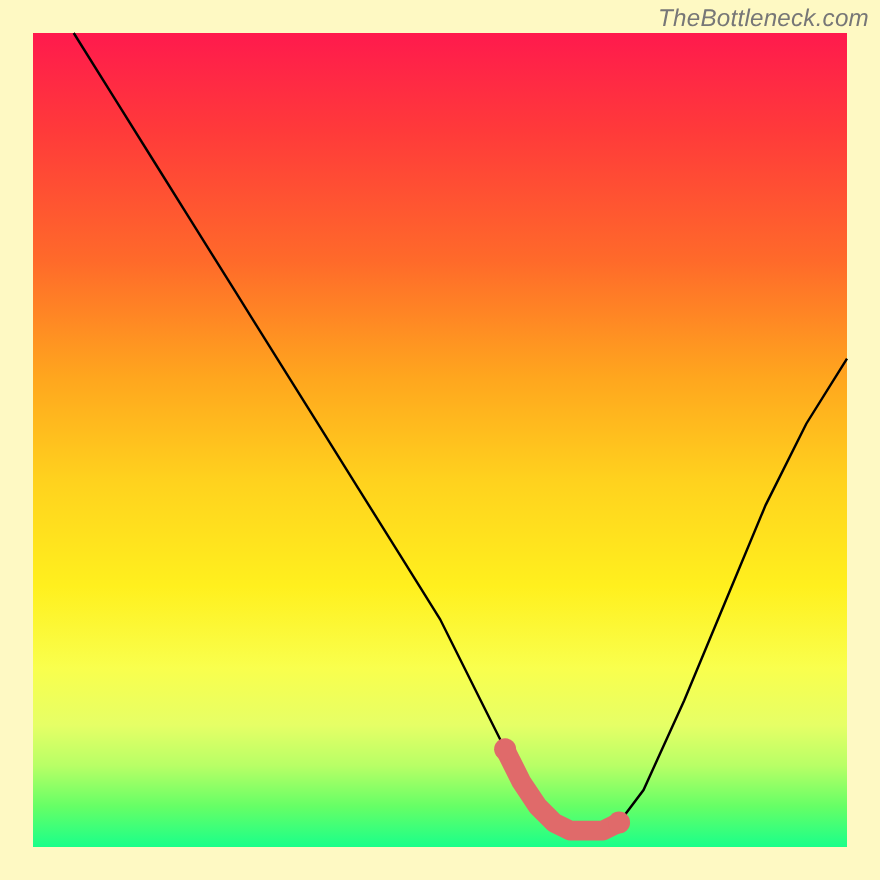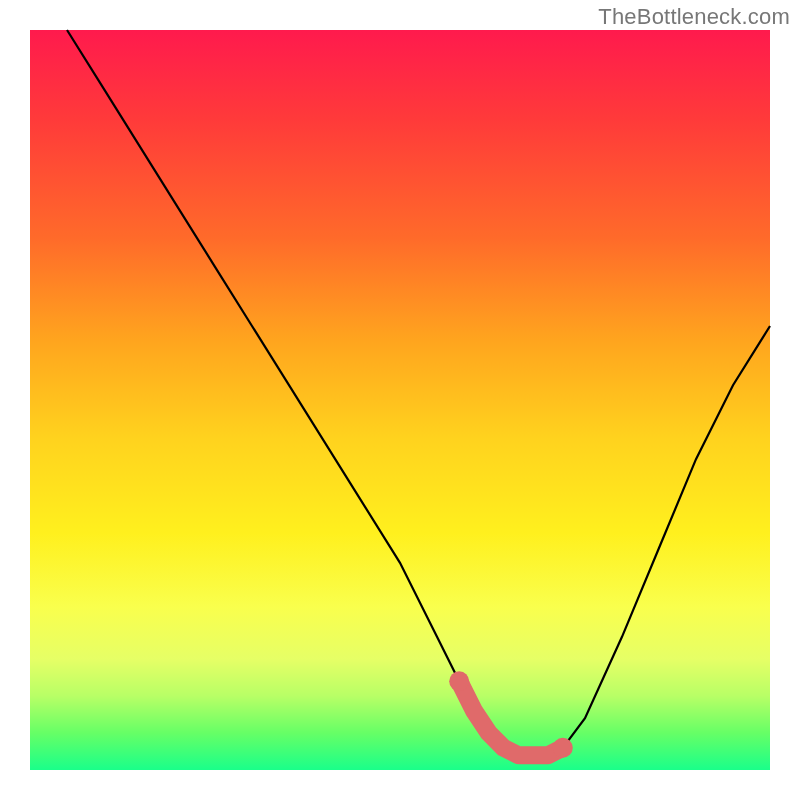--- a/index.html
+++ b/index.html
@@ -1,21 +1,22 @@
 <!DOCTYPE html>
 <html><head>
 <meta charset="utf-8">
 <style>
   * { margin: 0; padding: 0; box-sizing: border-box; }
   html, body { width: 800px; height: 800px; overflow: hidden; background: #000; }
   .frame {
     position: relative;
     width: 800px;
     height: 800px;
-    background: #ffffff;
+    background: #fef9c3;
+    font-style: italic;
   }
   .plot-area {
     position: absolute;
     left: 30px;
     top: 30px;
     width: 740px;
     height: 740px;
     
     background: linear-gradient(to bottom,
       #ff1a4d 0%,

